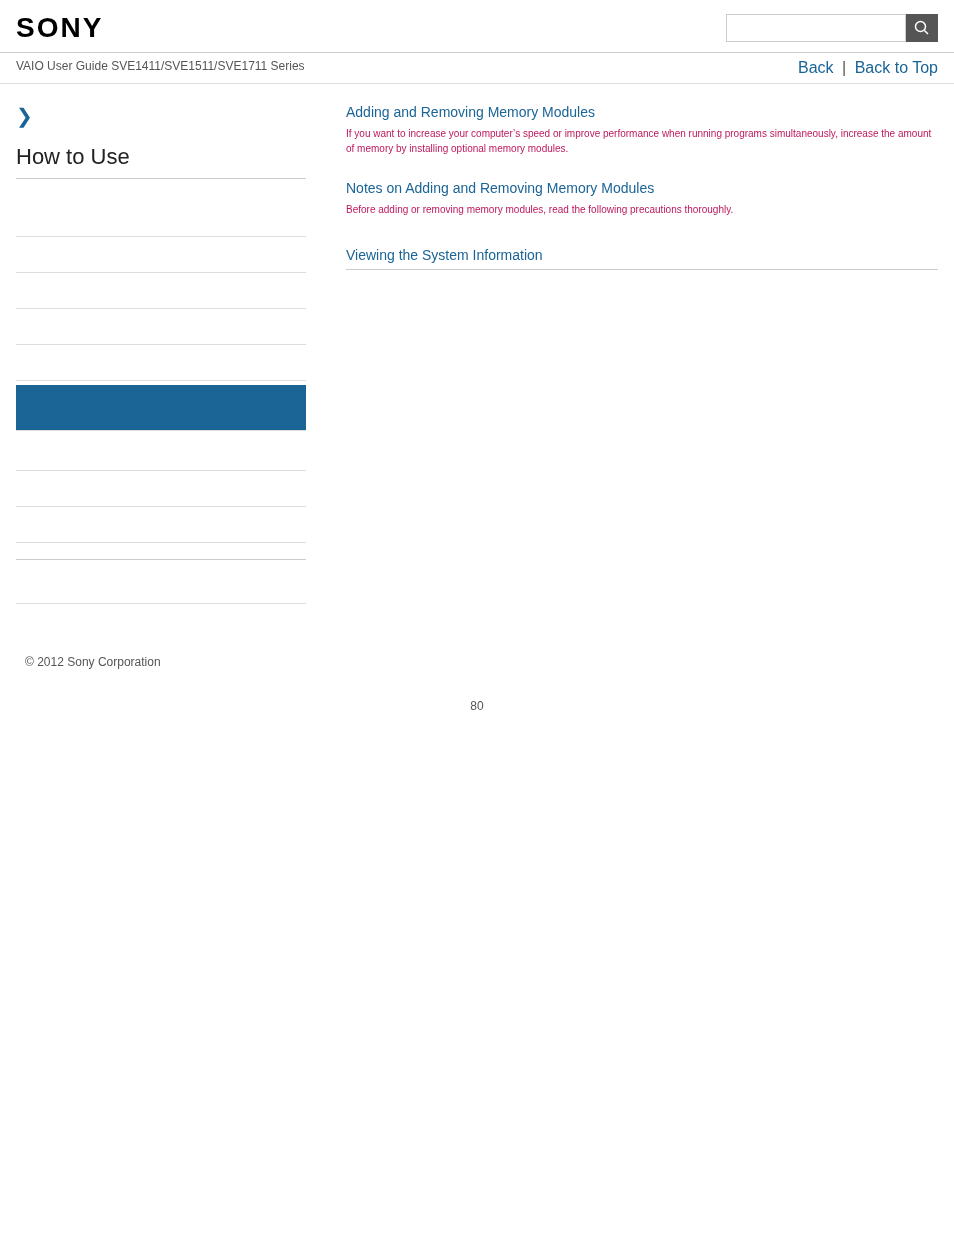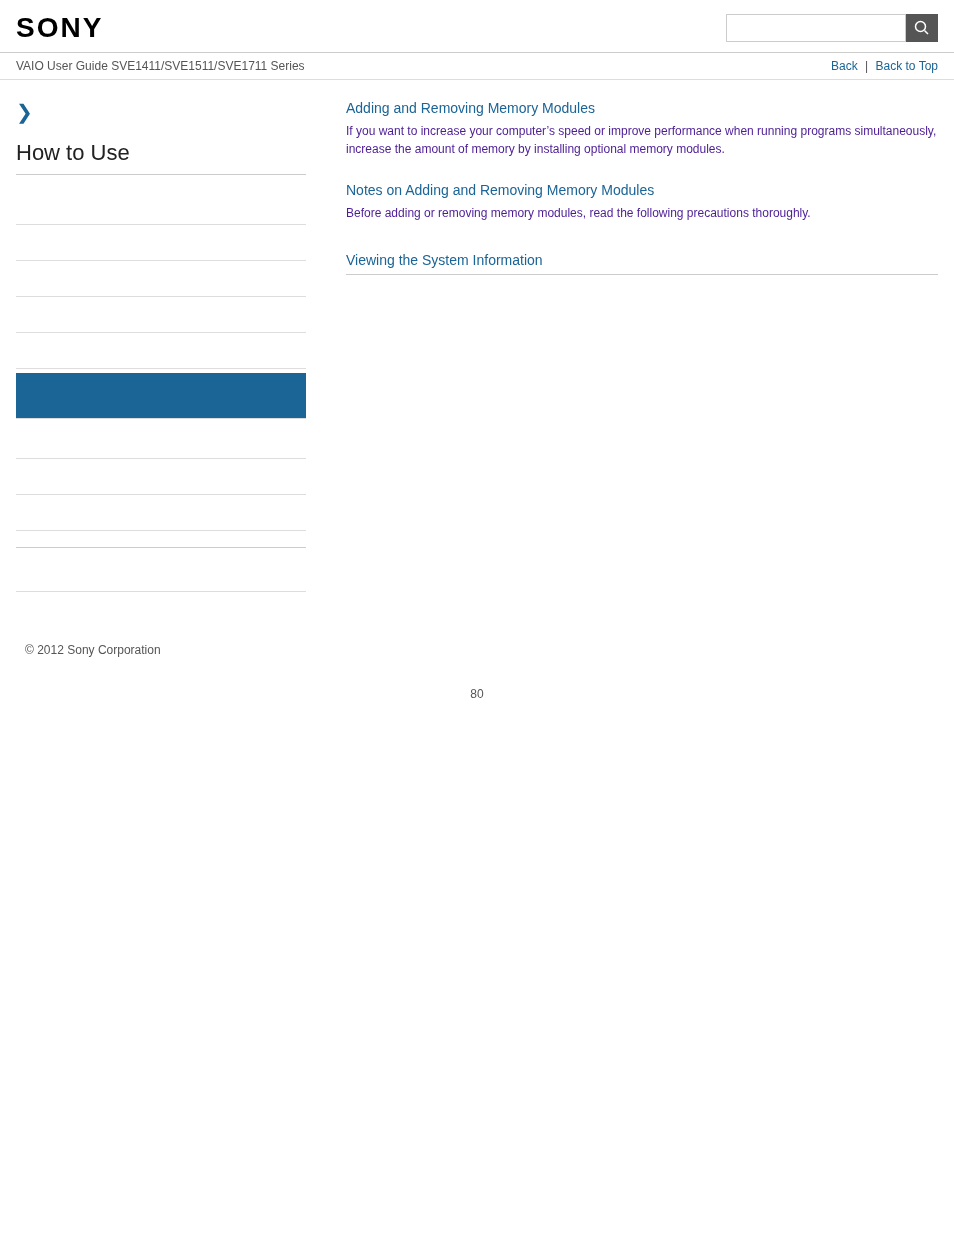--- a/index.html
+++ b/index.html
@@ -58,21 +58,21 @@
       display: flex;
       justify-content: space-between;
       padding: 6px 16px;
       border-bottom: 1px solid #ddd;
     }
     .nav-bar-title {
       font-size: 12px;
       color: #555;
     }
     .nav-links {
-      font-size: 12px;
+      font-size: 16px;
     }
     .nav-links a {
       color: #1a6496;
       text-decoration: none;
     }
     .nav-links .sep {
       color: #555;
       margin: 0 4px;
     }
 
@@ -93,21 +93,21 @@
       color: #1a6496;
       font-size: 20px;
       margin-bottom: 16px;
       display: block;
     }
 
     .sidebar-section-title {
       font-size: 22px;
       font-weight: normal;
       color: #222;
-      margin-bottom: 14px;
+      margin-bottom: 22px;
       padding-bottom: 8px;
       border-bottom: 1px solid #ccc;
     }
 
     .sidebar-item {
       padding: 8px 0;
       border-bottom: 1px solid #ddd;
       min-height: 36px;
     }
 
@@ -141,22 +141,22 @@
 
     .content-link {
       color: #1a6496;
       text-decoration: none;
       font-size: 14px;
       display: block;
       margin-bottom: 6px;
     }
 
     .content-desc {
-      font-size: 12px;
-      color: #4c1d95;
+      font-size: 10px;
+      color: #be185d;
       line-height: 1.5;
       margin-bottom: 4px;
     }
 
     
     .content-link-item {
       border-bottom: 1px solid #ccc;
     }
 
     

